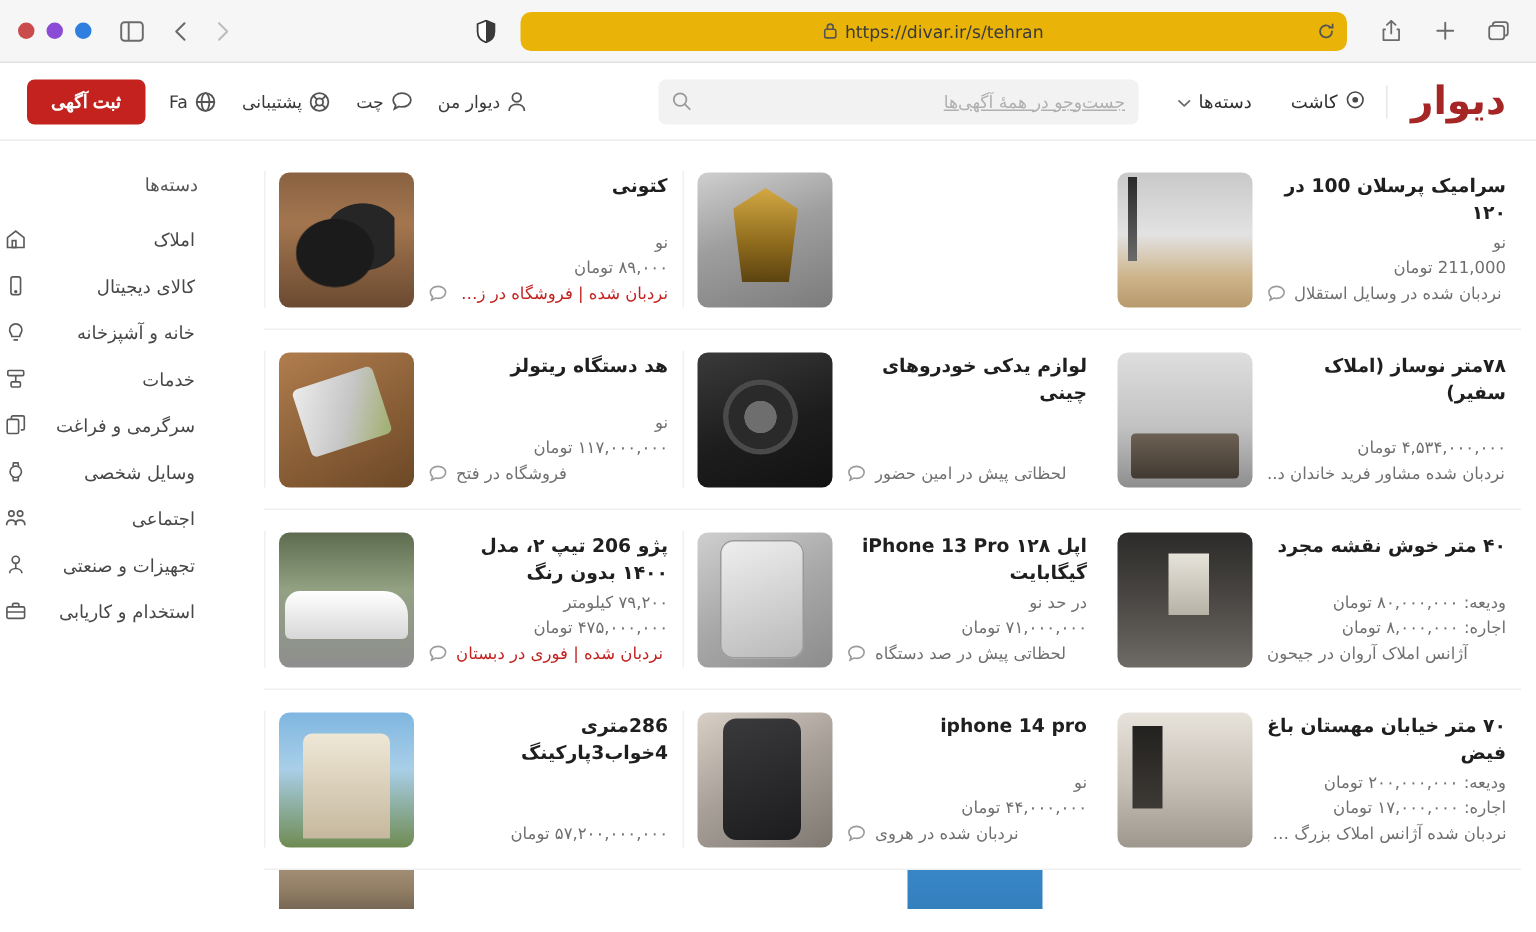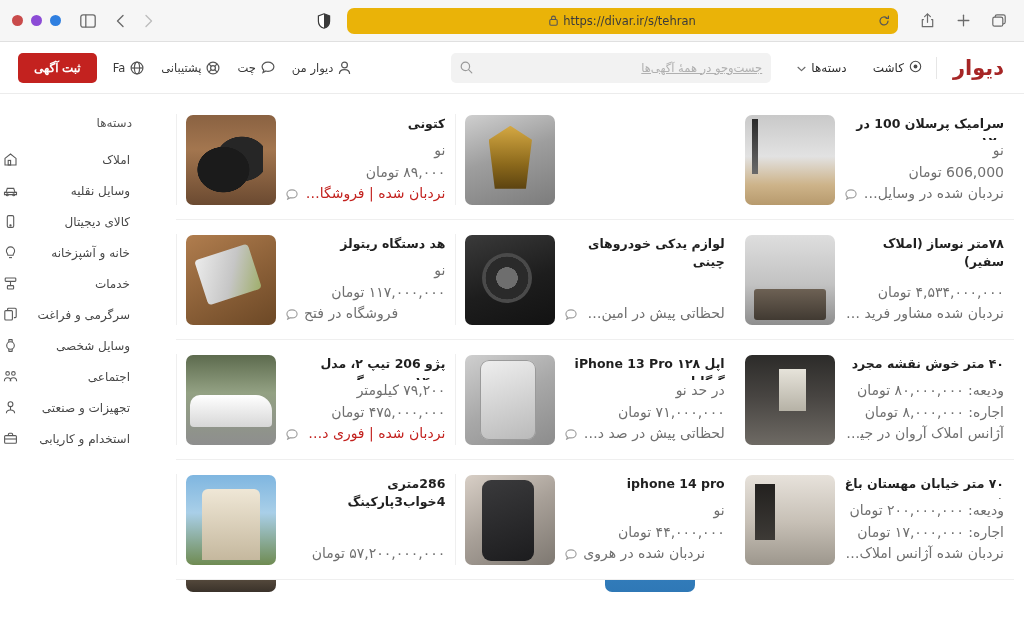--- a/index.html
+++ b/index.html
@@ -65,21 +65,21 @@
     display: flex;
     align-items: center;
     padding: 0 20px 0 18px;
     direction: rtl;
     position: relative;
     z-index: 5;
   }
   .logo {
     font-family: "DejaVu Sans", sans-serif;
     color: #a62626;
-    font-size: 21px;
+    font-size: 26px;
     font-weight: 700;
     letter-spacing: -0.5px;
     margin-left: 10px;
     white-space: nowrap;
   }
   .hdr-divider { width: 1px; height: 22px; background: #e6e6e6; margin: 0 6px 0 10px; }
   .city-select {
     display: flex; align-items: center; gap: 5px;
     font-size: 12px; color: #2f2f2f; white-space: nowrap;
     padding: 5px 4px; border-radius: 4px;
@@ -175,21 +175,21 @@
   }
   .row {
     display: flex;
     gap: 0;
   }
   .card {
     flex: 1 1 0;
     min-width: 0;
     display: flex;
     flex-direction: row-reverse;
-    align-items: flex-end;
+    align-items: center;
     gap: 10px;
     padding: 14px 10px 14px 10px;
     border-bottom: 1px solid #efefef;
     height: 120px;
     position: relative;
   }
   .card.divider-left::before {
     content: "";
     position: absolute;
     left: 0; top: 14px; bottom: 14px;
@@ -215,21 +215,21 @@
   .card-title {
     font-size: 12.5px;
     font-weight: 700;
     color: #1f1f1f;
     line-height: 1.45;
     max-height: 37px;
     overflow: hidden;
   }
   .card-meta { margin-top: auto; }
   .meta-line {
-    font-size: 14px;
+    font-size: 11px;
     color: #6f6f6f;
     line-height: 1.55;
     white-space: nowrap;
     overflow: hidden;
     text-overflow: ellipsis;
   }
   .meta-line.loc { display: flex; align-items: center; justify-content: flex-start; flex-direction: row-reverse; gap: 6px; }
   .loc-text { overflow: hidden; text-overflow: ellipsis; white-space: nowrap; }
   .ladder { color: #c3221f; }
   .chat-ic { color: #9c9c9c; flex: 0 0 auto; display: flex; align-items: center; }
@@ -445,21 +445,21 @@
 
   <div class="listings">
 
     <div class="row">
       <div class="card">
         <div class="card-thumb img-tile"></div>
         <div class="card-body">
           <div class="card-title">سرامیک پرسلان 100 در ۱۲۰</div>
           <div class="card-meta">
             <div class="meta-line">نو</div>
-            <div class="meta-line">606,000 تومان</div>
+            <div class="meta-line">211,000 تومان</div>
             <div class="meta-line loc">
               <span class="chat-ic">
                   <svg width="12" height="11" viewBox="0 0 12 11" fill="none" stroke="currentColor" stroke-width="1.1">
                     <path d="M6 .9c3 0 5.1 1.8 5.1 4s-2.1 4-5.1 4c-.6 0-1.2-.1-1.7-.2l-2.6 1.4.7-2.1C1.5 7.3.9 6.2.9 4.9.9 2.7 3 .9 6 .9Z"></path>
                   </svg>
                 </span>
               <span class="loc-text">نردبان شده در وسایل استقلال</span>
             </div>
           </div>
         </div>
@@ -654,31 +654,20 @@
     <div class="cat-item">
       <span class="cat-ic">
         <svg width="15" height="15" viewBox="0 0 15 15" fill="none" stroke="currentColor" stroke-width="1.1">
             <path d="M2 6.4 7.5 2l5.5 4.4V13H2Z"></path>
             <rect x="5.2" y="8.4" width="2.4" height="4.6"></rect>
           </svg>
       </span>
       <span class="cat-lb">املاک</span>
     </div>
 
-    <div class="cat-item">
-      <span class="cat-ic">
-        <svg width="15" height="15" viewBox="0 0 15 15" fill="none" stroke="currentColor" stroke-width="1.1">
-            <path d="M1.5 9.4h12v2.2h-12Z"></path>
-            <path d="M3 9.4 4.3 5.4h6.4L12 9.4"></path>
-            <circle cx="4.3" cy="11.7" r="1"></circle>
-            <circle cx="10.7" cy="11.7" r="1"></circle>
-          </svg>
-      </span>
-      <span class="cat-lb">وسایل نقلیه</span>
-    </div>
 
     <div class="cat-item">
       <span class="cat-ic">
         <svg width="15" height="15" viewBox="0 0 15 15" fill="none" stroke="currentColor" stroke-width="1.1">
             <rect x="4.3" y="1.6" width="6.4" height="11.8" rx="1.4"></rect>
             <circle cx="7.5" cy="11.4" r=".6" fill="currentColor"></circle>
           </svg>
       </span>
       <span class="cat-lb">کالای دیجیتال</span>
     </div>

